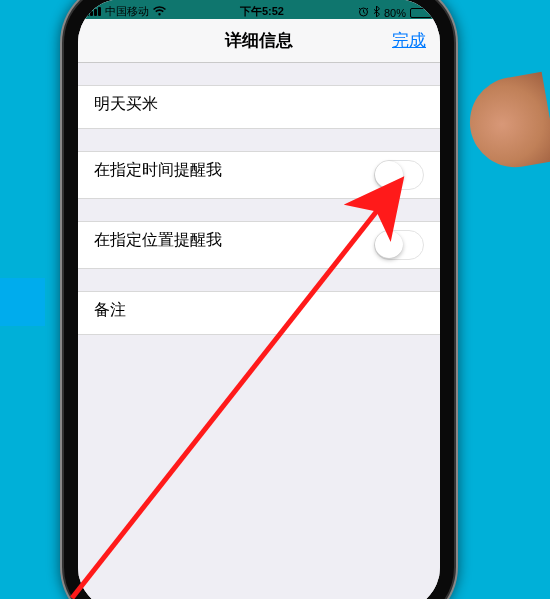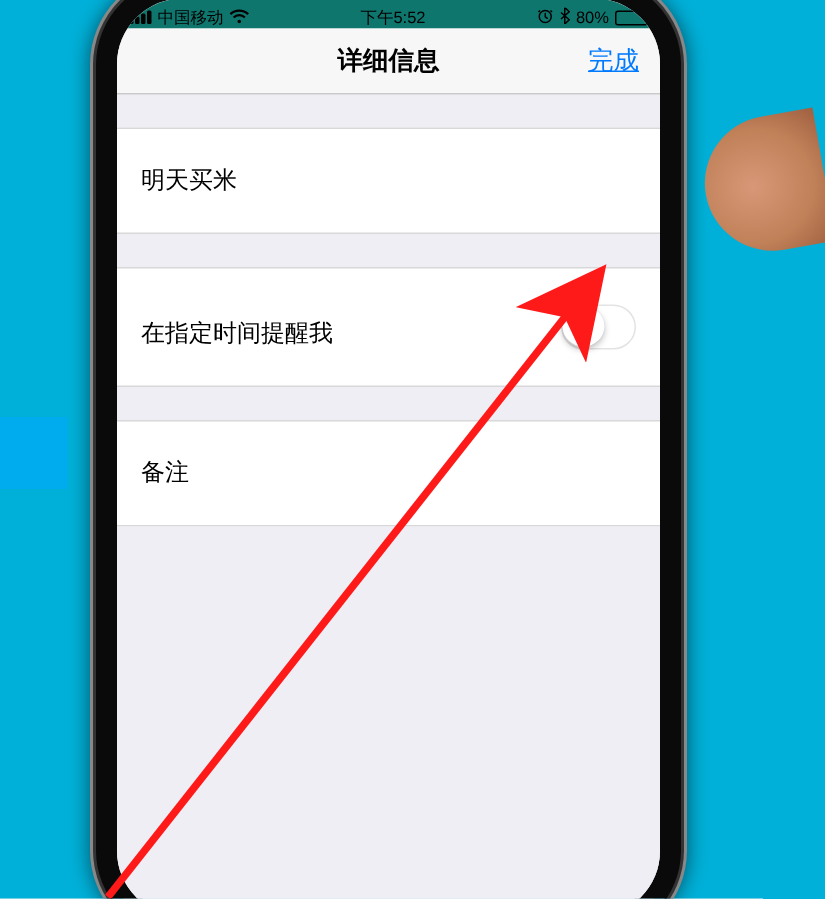--- a/index.html
+++ b/index.html
@@ -96,25 +96,25 @@
     .nav-title { font-size: 17px; font-weight: 600; color:#000; }
     .nav-done {
       position: absolute; right: 14px;
       font-size: 17px; color: #007aff; text-decoration: underline;
     }
     .group { margin-top: 22px; }
     .row {
       background: #fff;
       border-top: 1px solid #d8d8d8;
       border-bottom: 1px solid #d8d8d8;
-      padding: 24px 16px;
+      padding: 8px 16px;
       font-size: 16px;
       color: #000;
       display: flex;
-      align-items: flex-end;
+      align-items: flex-start;
       justify-content: space-between;
       min-height: 44px;
     }
     .row + .row { border-top: none; text-decoration: underline; }
     .toggle {
       width: 50px; height: 30px;
       background: #fff;
       border: 1.5px solid #e3e3e3;
       border-radius: 30px;
       position: relative;
@@ -163,21 +163,21 @@
             <span></span>
             <span></span>
         </span>
         <span>中国移动</span>
         <span class="wifi-ic">
           <svg width="13" height="10" viewBox="0 0 13 10">
               <path d="M6.5 9.5a1.2 1.2 0 100-2.4 1.2 1.2 0 000 2.4zM3.3 6.2a4.6 4.6 0 016.4 0l1.1-1.1a6.2 6.2 0 00-8.6 0l1.1 1.1zM1.1 4a7.7 7.7 0 0110.8 0L13 2.9a9.3 9.3 0 00-13 0L1.1 4z" fill="#000"></path>
             </svg>
         </span>
       </div>
-      <div style="font-weight:400">下午5:52</div>
+      <div style="font-weight:700">下午5:52</div>
       <div class="status-right">
         <span>
           <svg width="11" height="11" viewBox="0 0 11 11">
               <circle cx="5.5" cy="6" r="4" stroke="#000" stroke-width="1" fill="none"></circle>
               <path d="M5.5 4v2.2l1.4 1" stroke="#000" stroke-width="1" fill="none" stroke-linecap="round"></path>
               <path d="M2 2l-1 1M9 2l1 1" stroke="#000" stroke-width="1"></path>
             </svg>
         </span>
         <span>
           <svg width="7" height="11" viewBox="0 0 7 11">
@@ -204,20 +204,28 @@
 
     <div class="group">
       <div class="row">
         <span>在指定时间提醒我</span>
         <span class="toggle">
             <span class="knob"></span>
           </span>
       </div>
     </div>
 
+    <div class="group">
+      <div class="row">
+        <span>在指定位置提醒我</span>
+        <span class="toggle">
+            <span class="knob"></span>
+          </span>
+      </div>
+    </div>
 
     <div class="group">
       <div class="row">
         <span>备注</span>
       </div>
     </div>
 
     <div class="footer-spacer"></div>
   </div>
 </div>

